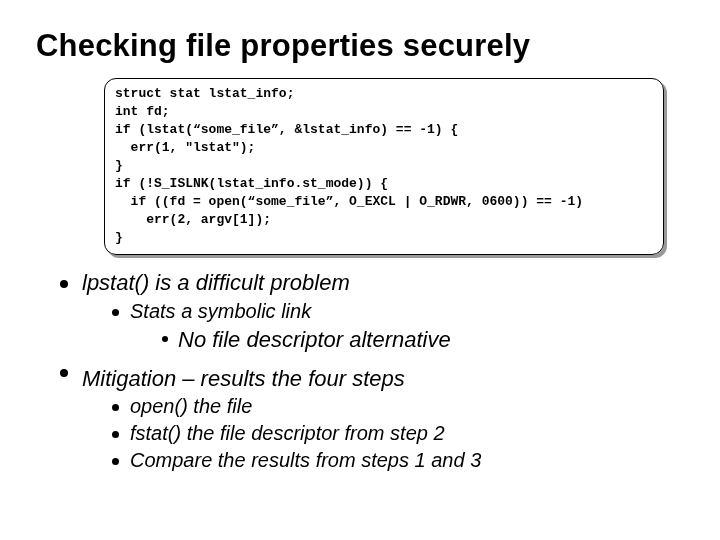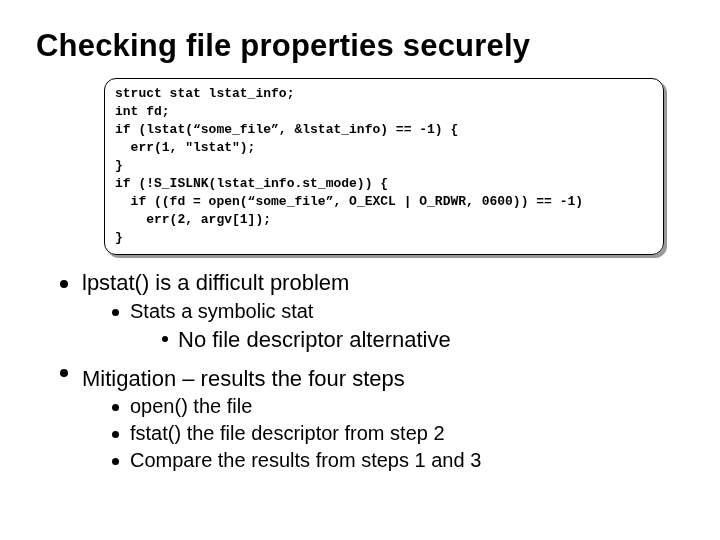--- a/index.html
+++ b/index.html
@@ -41,20 +41,21 @@
     list-style: none;
     margin: 0;
     padding: 0 0 0 24px;
   }
   ul.top > li {
     position: relative;
     padding-left: 22px;
     font-size: 22px;
     margin-bottom: 4px;
     line-height: 1.25;
+    font-style: italic;
   }
   ul.top > li::before {
     content: "";
     position: absolute;
     left: 0;
     top: 0.48em;
     width: 8px;
     height: 8px;
     background: #000;
     border-radius: 50%;
@@ -122,21 +123,21 @@
 <span>if (!S_ISLNK(lstat_info.st_mode)) {</span>
 <span>  if ((fd = open(“some_file”, O_EXCL | O_RDWR, 0600)) == -1)</span>
 <span>    err(2, argv[1]);</span>
 <span>}</span></div>
 
   <ul class="top">
     <li>
       <span>lpstat() is a difficult problem</span>
       <ul class="sub">
         <li>
-          <span>Stats a symbolic stat</span>
+          <span>Stats a symbolic link</span>
           <ul class="sub2">
             <li>
               <span>No file descriptor alternative</span>
             </li>
           </ul>
         </li>
       </ul>
     </li>
 
     <li>

